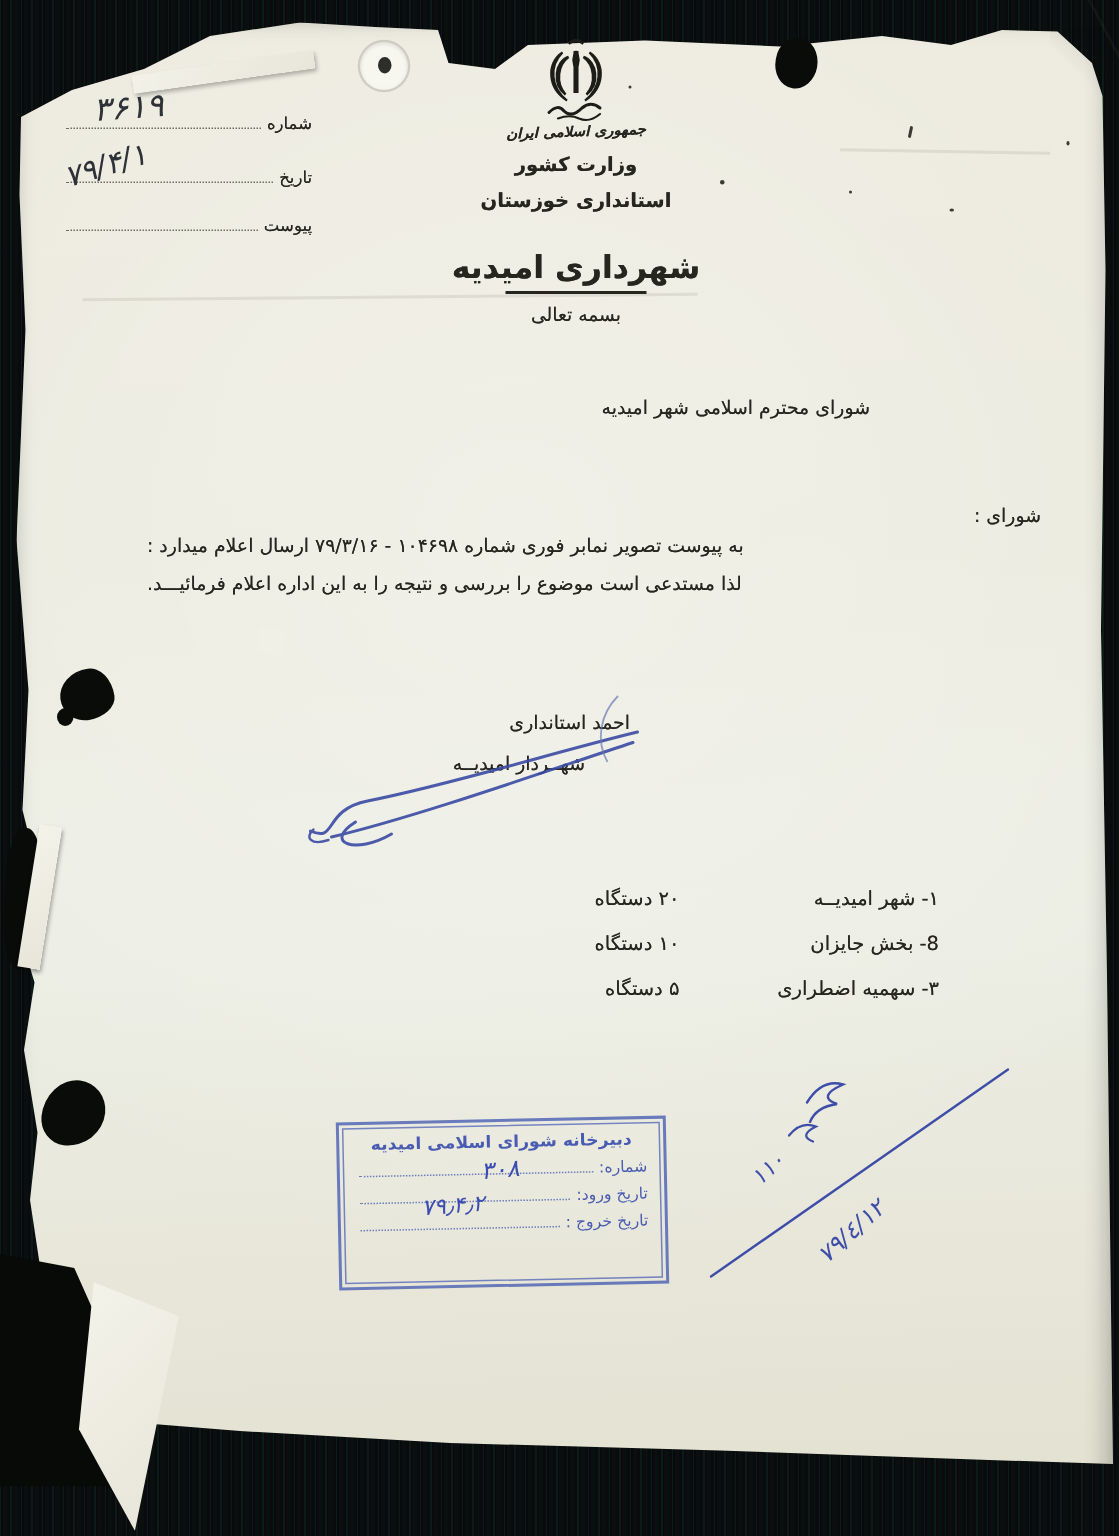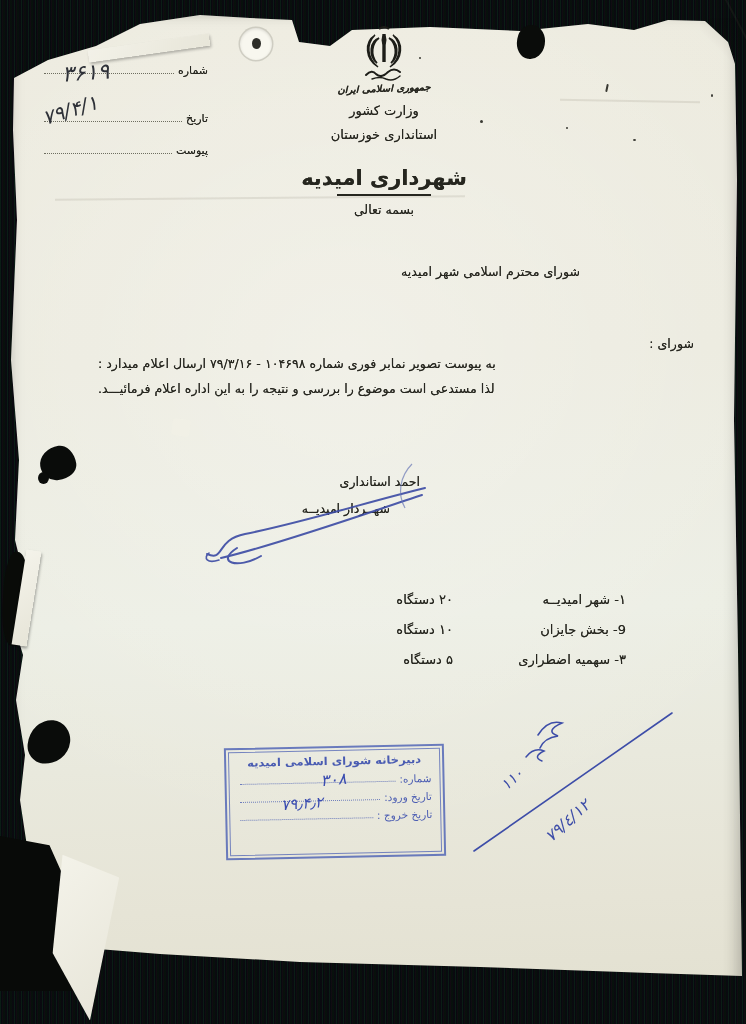--- a/index.html
+++ b/index.html
@@ -26,21 +26,21 @@
     box-shadow:inset -8px 0 14px rgba(0,0,0,.10), inset 0 -12px 20px rgba(0,0,0,.16),
                inset 6px 0 12px rgba(0,0,0,.07), inset 0 8px 14px rgba(0,0,0,.05);
   }
   .ink{color:#26261f;text-shadow:0 0 .4px rgba(35,35,28,.75);}
   .rtl{direction:rtl;unicode-bidi:isolate;}
   .abs{position:absolute;}
   
   .letterhead{left:256px;top:26px;width:256px;text-align:center;}
   .emblem{display:block;margin:0 auto;}
   .emblem-caption{font-size:10px;font-weight:bold;font-style:italic;transform:rotate(-2deg) scaleY(.92);margin-top:1px;}
-  .lh-line{font-weight:normal;font-size:13px;margin-top:9px;}
+  .lh-line{font-weight:bold;font-size:13px;margin-top:9px;}
   .lh-title{font-weight:bold;font-size:21px;margin-top:24px;letter-spacing:.5px;}
   .lh-underline{width:94px;height:2px;background:#26261f;margin:4px auto 0;}
   .lh-basmala{font-weight:normal;font-size:12.5px;margin-top:6px;}
   
   .meta-row{position:absolute;left:44px;width:164px;display:flex;direction:rtl;align-items:flex-end;font-size:11px;}
   .meta-label{white-space:nowrap;margin-left:4px;}
   .dots{flex:1;border-bottom:1.3px dotted #6e6e60;margin-bottom:3px;height:1px;}
   .hand{font-style:italic;color:#2e3138;white-space:nowrap;}
   
   .body-lines{right:38px;top:356px;width:610px;text-align:left;font-size:12.6px;}
@@ -97,21 +97,21 @@
     </g>
   </svg>
   <div class="emblem-caption rtl">جمهوری اسلامی ایران</div>
   <div class="lh-line rtl">وزارت کشور</div>
   <div class="lh-line rtl">استانداری خوزستان</div>
   <div class="lh-title rtl">شهرداری امیدیه</div>
   <div class="lh-underline"></div>
   <div class="lh-basmala rtl">بسمه تعالی</div>
 </div>
 
-<div class="meta-row ink" style="top:64px;justify-content:flex-end;">
+<div class="meta-row ink" style="top:76px;justify-content:flex-end;">
   <span class="meta-label">شماره</span>
   <span class="dots"></span>
 </div>
 <div class="meta-row ink" style="top:112px;">
   <span class="meta-label">تاریخ</span>
   <span class="dots"></span>
 </div>
 <div class="meta-row ink" style="top:144px;">
   <span class="meta-label">پیوست</span>
   <span class="dots"></span>
@@ -137,21 +137,21 @@
     <path d="M24 103 C18 108 22 114 34 110" stroke-width="1.6"></path>
   </g>
 </svg>
 <svg class="abs" style="left:393px;top:460px;" width="26" height="52" viewBox="0 0 26 52">
   <path d="M19 4 C7 16 4 34 12 48" fill="none" stroke="#6a77b5" stroke-width="1.2" opacity=".7"></path>
 </svg>
 
 <div>
   <span class="alloc-label ink rtl" style="top:592px;">۱- شهر امیدیــه</span>
   <span class="alloc-value ink rtl" style="top:592px;">۲۰ دستگاه</span>
-  <span class="alloc-label ink rtl" style="top:622px;">9- بخش جایزان</span>
+  <span class="alloc-label ink rtl" style="top:622px;">8- بخش جایزان</span>
   <span class="alloc-value ink rtl" style="top:622px;">۱۰ دستگاه</span>
   <span class="alloc-label ink rtl" style="top:652px;">۳- سهمیه اضطراری</span>
   <span class="alloc-value ink rtl" style="top:652px;">۵ دستگاه</span>
 </div>
 
 <div class="abs stamp">
   <div class="stamp-outer"></div>
   <div class="stamp-inner">
     <div class="stamp-title rtl">دبیرخانه شورای اسلامی امیدیه</div>
     <div class="stamp-row">

